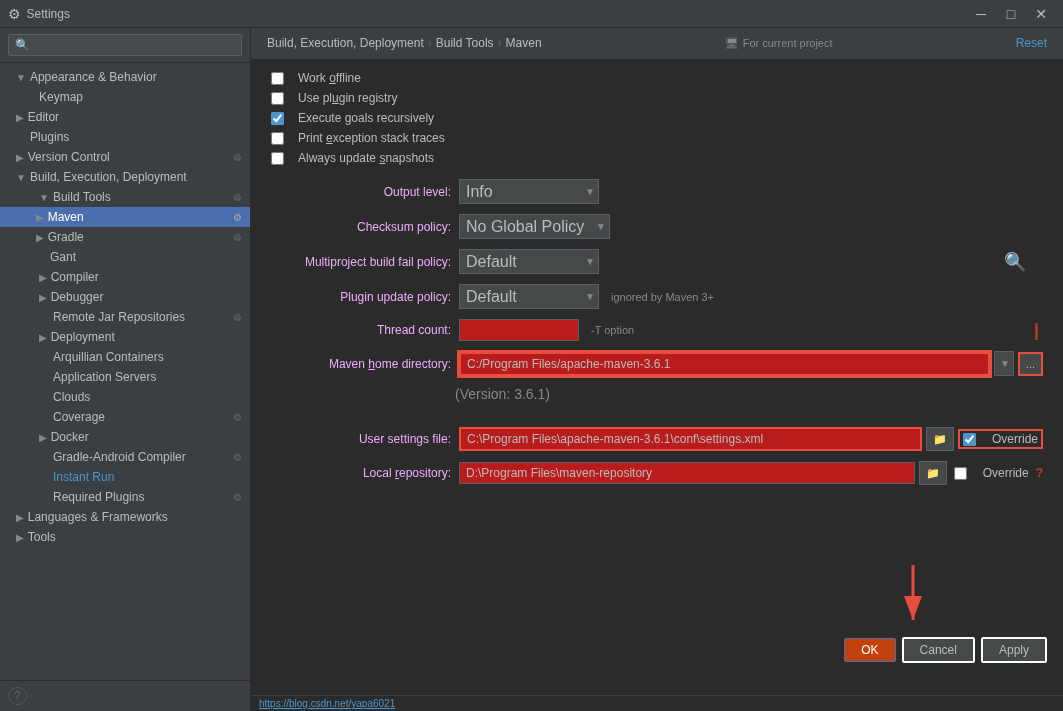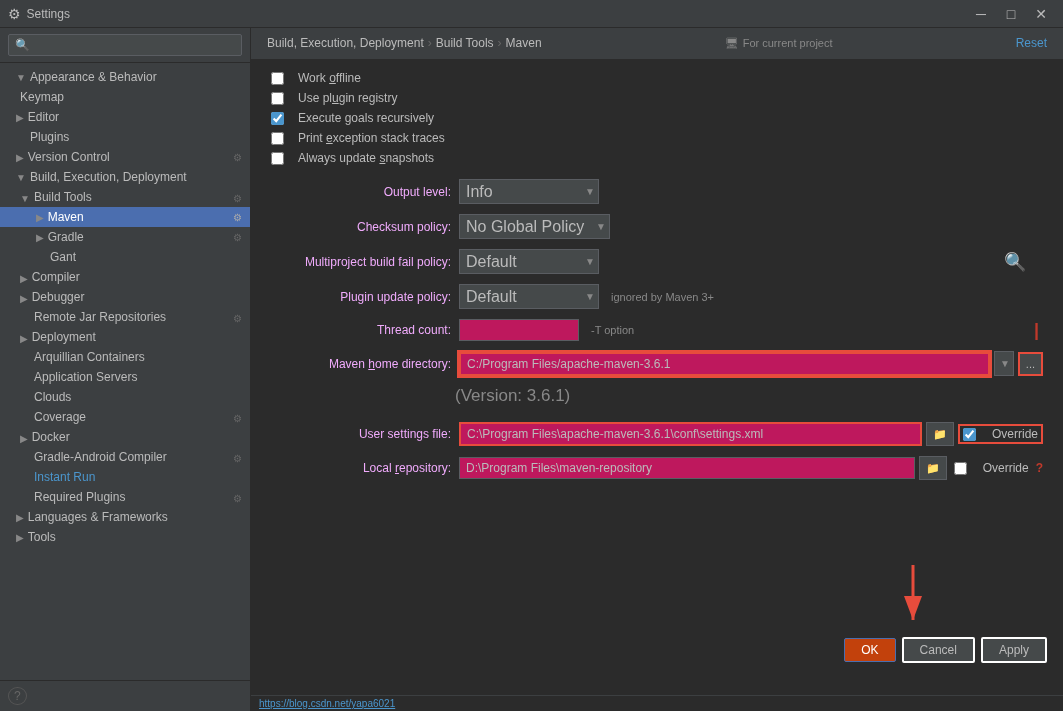--- a/index.html
+++ b/index.html
@@ -61,21 +61,21 @@
       padding: 3px 8px 3px 16px;
       cursor: pointer;
       display: flex;
       align-items: center;
       color: #bbb;
       font-size: 12px;
       white-space: nowrap;
     }
     .tree-item.selected { background: #4b6eaf; color: #fff; }
     .tree-item .arrow { margin-right: 4px; font-size: 10px; color: #888; }
-    .indent-1 { padding-left: 20px; align-items: flex-end; }
+    .indent-1 { padding-left: 39px; }
     .indent-2 { padding-left: 36px; }
     .tree-item .gear-icon {
       margin-left: auto;
       font-size: 10px;
       color: #666;
     }
     .sidebar-help {
       padding: 8px;
       border-top: 1px solid #2b2b2b;
       color: #666;
@@ -175,30 +175,30 @@
       cursor: pointer;
     }
     .select-arrow {
       position: absolute;
       right: 4px;
       pointer-events: none;
       color: #888;
       font-size: 10px;
     }
     .form-input {
-      background: #be185d;
+      background: #b91c1c;
       border: 1px solid #5a5d62;
       color: #bbb;
       padding: 3px 6px;
       font-size: 12px;
       outline: none;
       flex: 1;
     }
     .hint-text { color: #888; font-size: 11px; }
-    .version-text { color: #888; font-size: 17px; margin-left: 184px; margin-bottom: 16px; }
+    .version-text { color: #888; font-size: 14px; margin-left: 184px; margin-bottom: 25px; }
     
     .browse-btn {
       background: #45494a;
       border: 1px solid #5a5d62;
       color: #bbb;
       padding: 2px 6px;
       font-size: 11px;
       cursor: pointer;
       display: flex;
       align-items: center;

